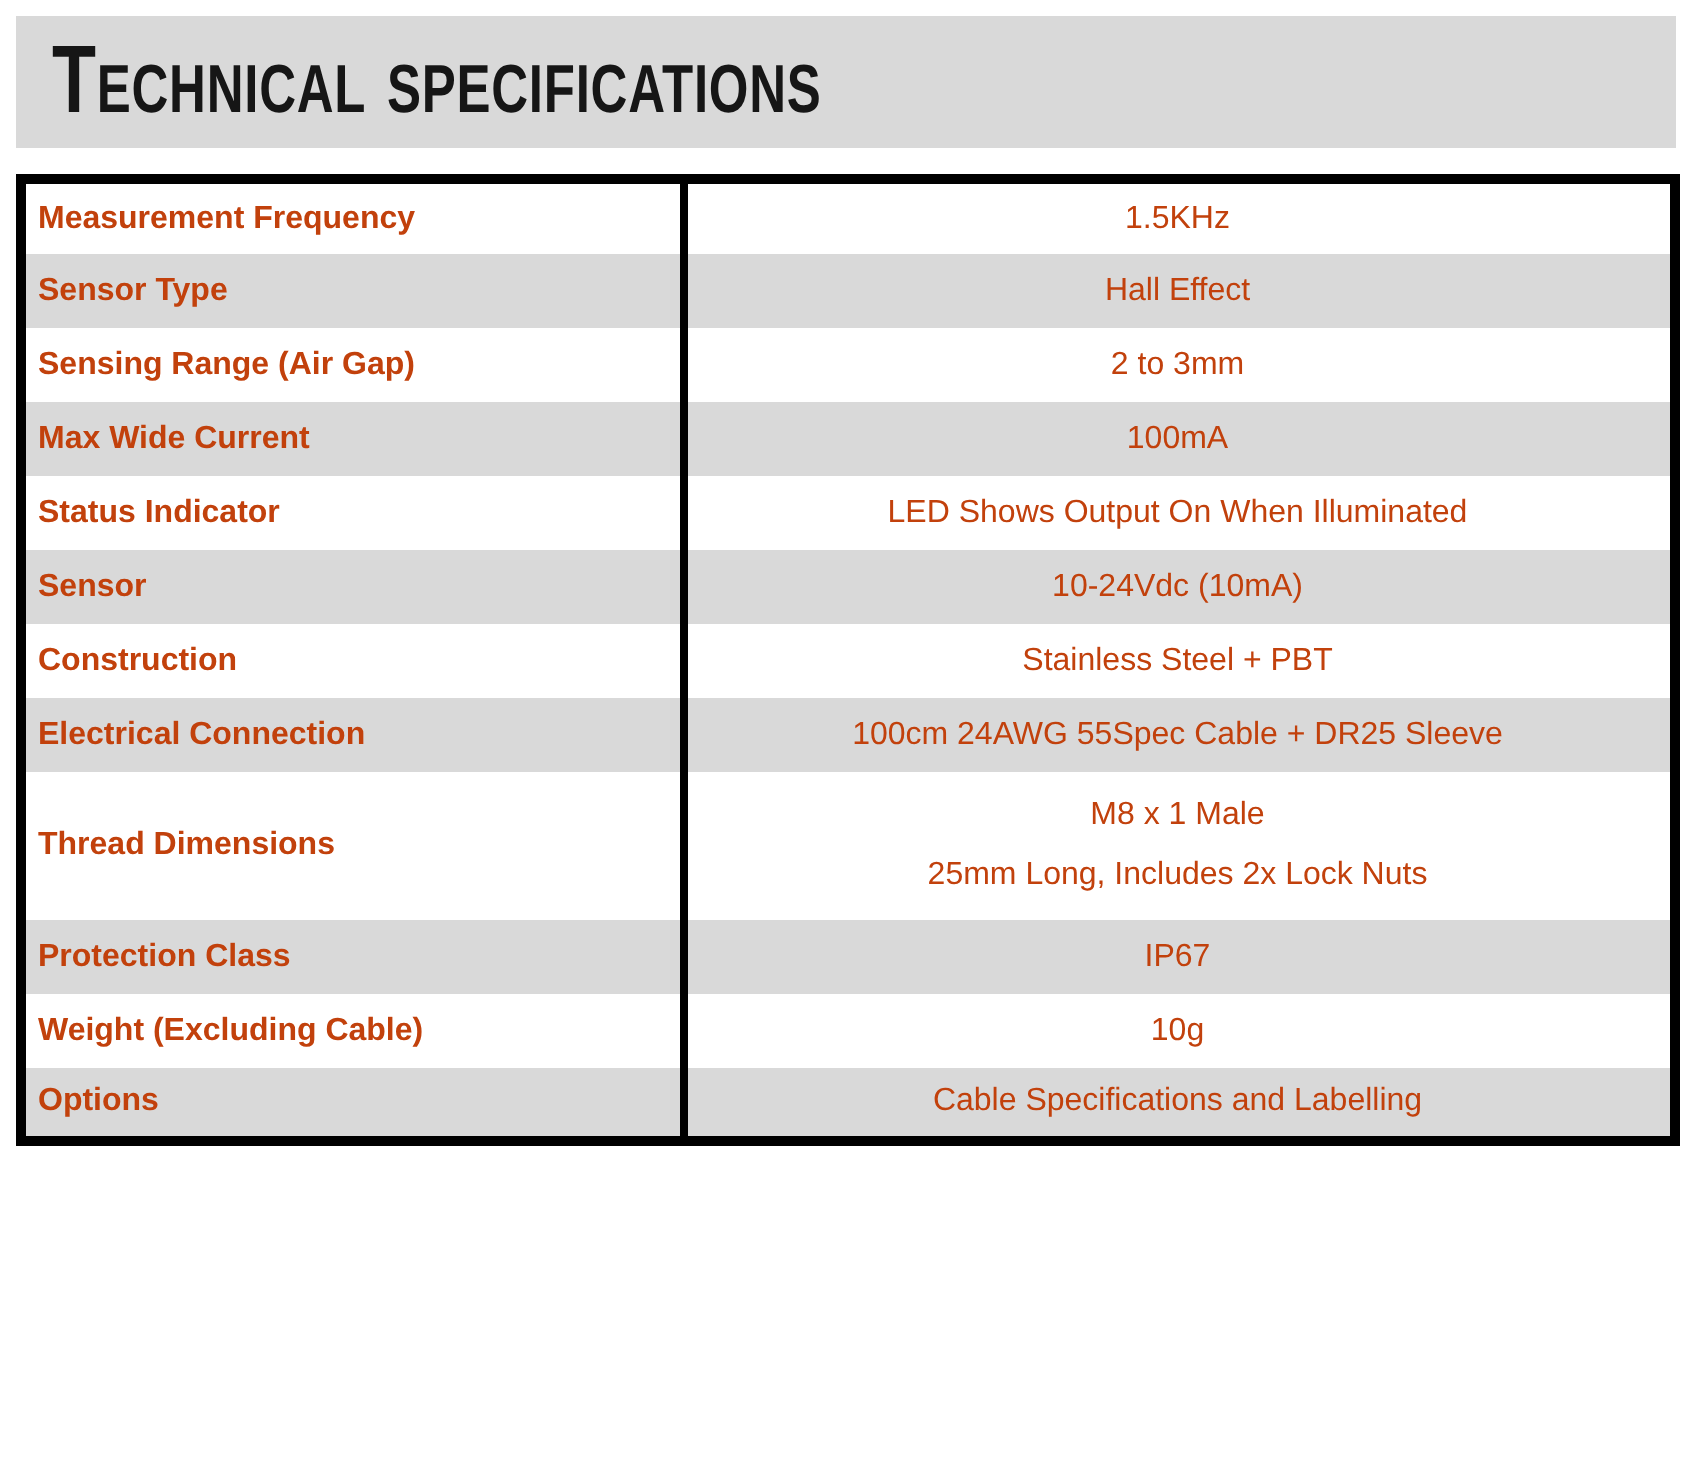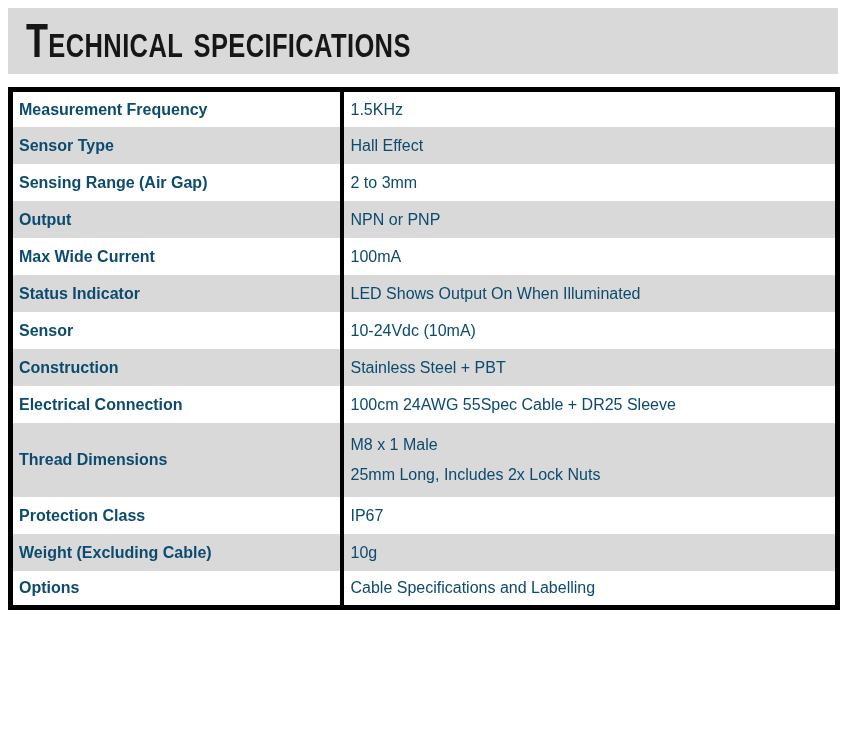--- a/index.html
+++ b/index.html
@@ -45,33 +45,34 @@
     position: absolute;
     left: 8px;
     top: 87px;
     width: 832px;
     border-collapse: collapse;
     table-layout: fixed;
     border: 5px solid var(--border-color, #000000);
   }
   table.spec-table td {
     font-size: 16px;
-    color: #0c4a6e;
+    color: #c2410c;
     vertical-align: middle;
     height: 37px;
     line-height: 21px;
   }
   td.label-cell {
     width: 331px;
     font-weight: bold;
     padding: 2px 8px 2px 6px;
   }
   td.value-cell {
     border-left: 4px solid var(--border-color, #000000);
     padding: 2px 8px 2px 7px;
+    text-align: center;
   }
   tr.spec-row:nth-child(even) { background: var(--alt-row-bg, #d9d9d9); }
   tr.spec-row:nth-child(odd)  { background: #ffffff; }
   .value-line { line-height: 30px; }
   td.value-cell.multi { padding-top: 7px; padding-bottom: 7px; }
 </style>
 </head>
 <body>
 
 <div class="page">
@@ -86,24 +87,20 @@
           <td class="label-cell">Measurement Frequency</td>
           <td class="value-cell">1.5KHz</td>
         </tr>
         <tr class="spec-row">
           <td class="label-cell">Sensor Type</td>
           <td class="value-cell">Hall Effect</td>
         </tr>
         <tr class="spec-row">
           <td class="label-cell">Sensing Range (Air Gap)</td>
           <td class="value-cell">2 to 3mm</td>
-        </tr>
-        <tr class="spec-row">
-          <td class="label-cell">Output</td>
-          <td class="value-cell">NPN or PNP</td>
         </tr>
         <tr class="spec-row">
           <td class="label-cell">Max Wide Current</td>
           <td class="value-cell">100mA</td>
         </tr>
         <tr class="spec-row">
           <td class="label-cell">Status Indicator</td>
           <td class="value-cell">LED Shows Output On When Illuminated</td>
         </tr>
         <tr class="spec-row">

